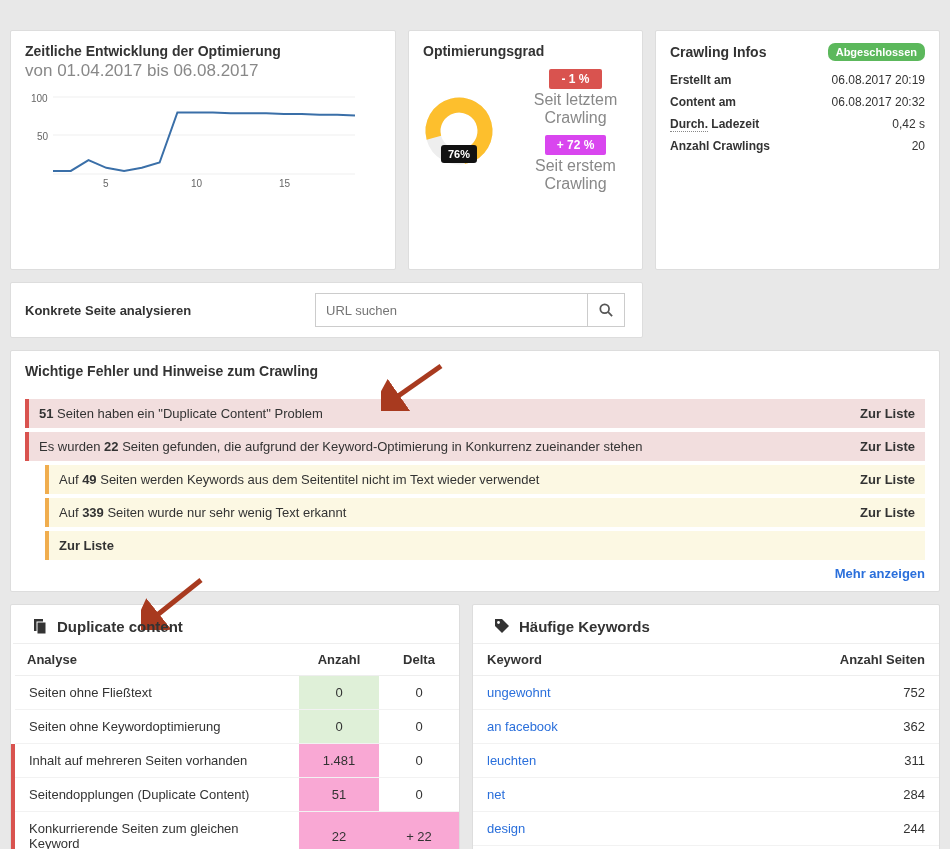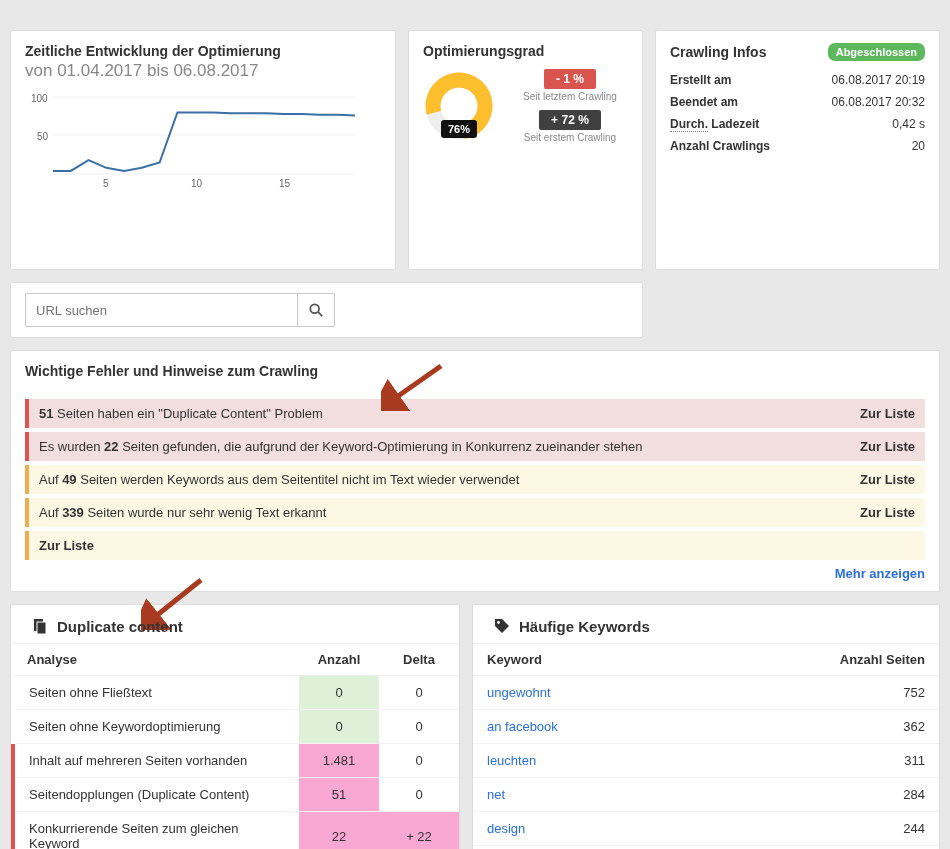--- a/index.html
+++ b/index.html
@@ -12,40 +12,40 @@
   .pad { padding: 12px 14px; }
   h3 { font-size: 14px; font-weight: bold; color: #333; }
   .sub { font-size: 17px; color: #888; margin-top: 2px; }
   .donut-wrap { display: flex; align-items: center; gap: 28px; margin-top: 10px; }
   .donut { position: relative; width: 72px; height: 72px; }
   .donut svg { transform: rotate(-195deg); }
   .donut-label { position: absolute; bottom: 4px; left: 50%; transform: translateX(-50%); background: #111; color: #fff; font-size: 11px; font-weight: bold; padding: 3px 7px; border-radius: 3px; }
   .compare { display: flex; flex-direction: column; gap: 8px; align-items: center; }
   .badge { display: inline-block; padding: 3px 12px; color: #fff; font-weight: bold; font-size: 12px; border-radius: 2px; }
   .badge-red { background: #d9534f; }
-  .badge-green { background: #404040; }
-  .since { font-size: 10px; color: #888; margin-top: 2px; text-align: center; }
+  .badge-green { background: #d946ef; }
+  .since { font-size: 16px; color: #888; margin-top: 2px; text-align: center; }
   .info-head { display: flex; justify-content: space-between; align-items: center; margin-bottom: 12px; }
   .status { background: #5cb85c; color: #fff; font-size: 11px; padding: 3px 8px; border-radius: 7px; font-weight: bold; }
   .info-row { display: flex; justify-content: space-between; font-size: 12px; margin-bottom: 8px; }
   .info-row .lbl { font-weight: bold; }
   .dotted { border-bottom: 1px dotted #888; }
   .search-row { display: flex; gap: 12px; padding: 0 10px; margin-bottom: 12px; }
   .search-panel { flex: 1; display: flex; align-items: center; padding: 10px 14px; }
   .search-panel .title { font-weight: bold; font-size: 13px; flex: 0 0 290px; }
   .input-group { display: flex; flex: 1; max-width: 310px; }
   .input-group input { flex: 1; border: 1px solid #ccc; padding: 7px 10px; font-size: 13px; border-right: none; height: 34px; }
   .input-group button { width: 38px; height: 34px; border: 1px solid #ccc; background: #fff; cursor: pointer; display: flex; align-items: center; justify-content: center; }
   .errors-panel { margin: 0 10px 12px 10px; padding: 12px 14px 10px 14px; position: relative; }
   .errors-panel h3 { margin-bottom: 20px; }
   .err-row { display: flex; align-items: center; margin-bottom: 4px; font-size: 13px; padding: 7px 10px 7px 10px; border-left: 4px solid transparent; }
   .err-row .txt { flex: 1; }
   .err-row .link { font-weight: bold; color: #333; cursor: pointer; }
   .err-red { background: #f2dede; border-left-color: #d9534f; }
-  .err-yel { background: #fcf8e3; border-left-color: #f0ad4e; }
+  .err-yel { background: #fcf8e3; border-left-color: #f0ad4e; margin-left: 20px; }
   .more { text-align: right; color: #2a6fdb; font-weight: bold; cursor: pointer; margin-top: 6px; font-size: 13px; }
   .arrow { position: absolute; pointer-events: none; }
   .arrow svg { display: block; }
   .bot-row { display: flex; gap: 12px; padding: 0 10px; }
   .bot-left { flex: 0 0 450px; }
   .bot-right { flex: 1; }
   .sec-head { display: flex; align-items: center; gap: 8px; padding: 12px 14px 8px 20px; position: relative; }
   .sec-head h3 { font-size: 15px; }
   table { width: 100%; border-collapse: collapse; font-size: 13px; }
   th { text-align: left; padding: 8px 14px; font-weight: bold; border-top: 1px solid #eee; border-bottom: 1px solid #eee; }
@@ -113,37 +113,38 @@
     <div class="info-head">
       <h3>Crawling Infos</h3>
       <span class="status">Abgeschlossen</span>
     </div>
     <div id="info-rows">
         <div class="info-row">
           <span class="lbl">Erstellt am</span>
           <span>06.08.2017 20:19</span>
         </div>
         <div class="info-row">
-          <span class="lbl">Beendet am</span>
+          <span class="lbl">Content am</span>
           <span>06.08.2017 20:32</span>
         </div>
         <div class="info-row">
           <span class="lbl"><span class="dotted">Durch.</span> Ladezeit</span>
           <span>0,42 s</span>
         </div>
         <div class="info-row">
           <span class="lbl">Anzahl Crawlings</span>
           <span>20</span>
         </div>
       </div>
   </div>
 </div>
 
 <div class="search-row">
   <div class="panel search-panel" style="flex:1;">
+    <div class="title">Konkrete Seite analysieren</div>
     <div class="input-group">
       <input type="text" placeholder="URL suchen" style="">
       <button>
         <span class="icon">
           <svg width="14" height="14" viewBox="0 0 16 16">
               <circle cx="6.5" cy="6.5" r="5" fill="none" stroke="#555" stroke-width="2"></circle>
               <line x1="10.5" y1="10.5" x2="15" y2="15" stroke="#555" stroke-width="2"></line>
             </svg>
         </span>
       </button>

